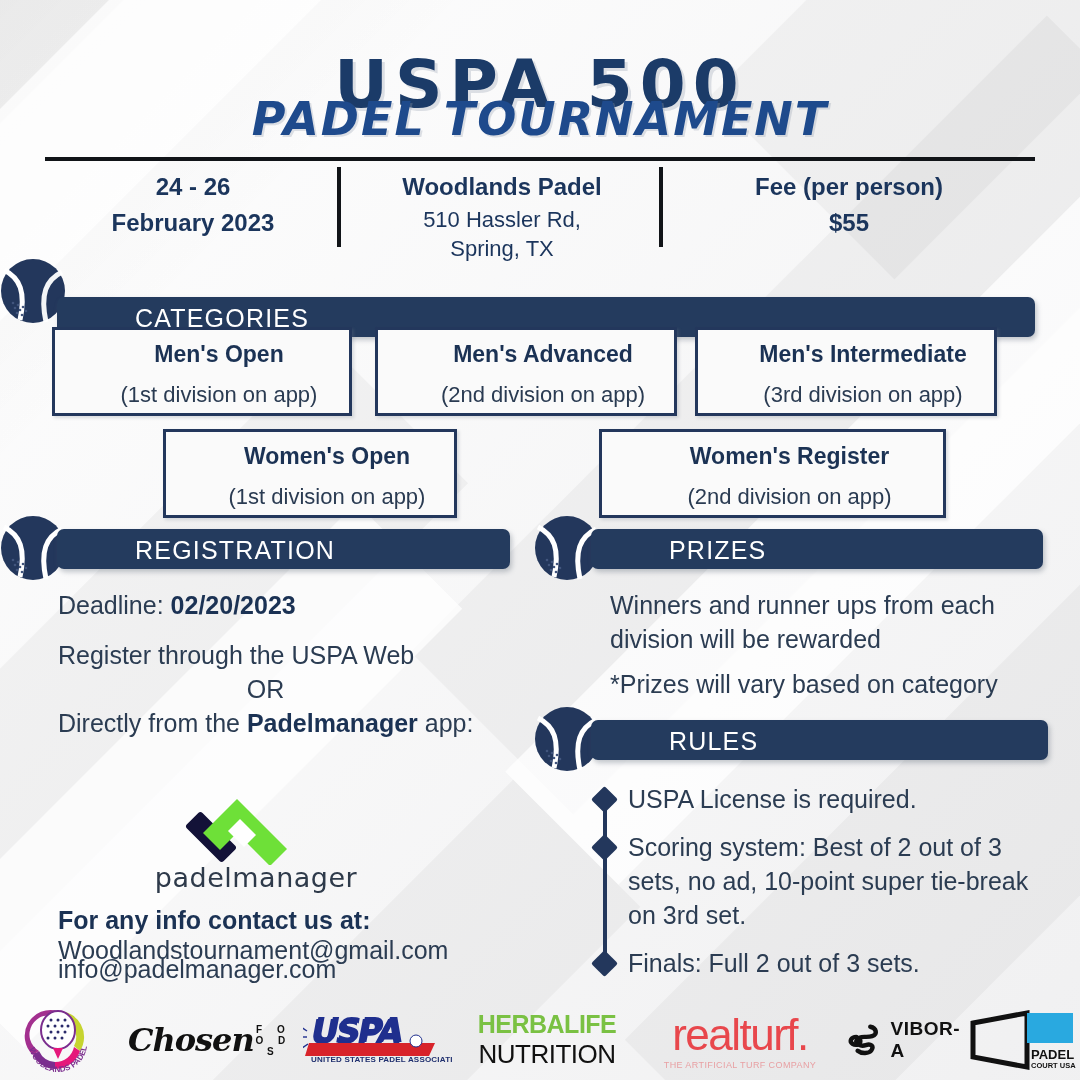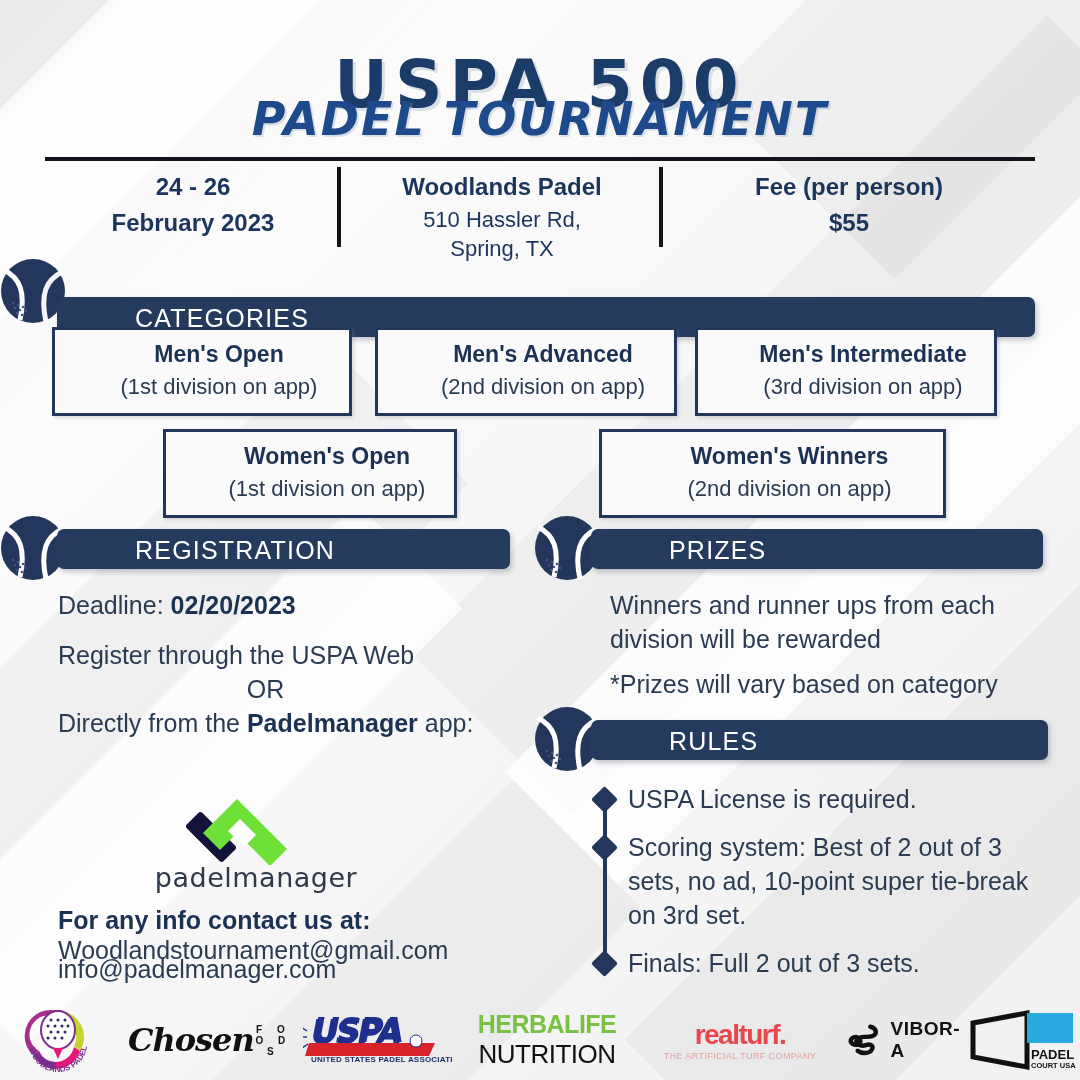--- a/index.html
+++ b/index.html
@@ -52,21 +52,21 @@
   .banner{position:absolute;height:40px;border-radius:7px;background:#243b5e;
           box-shadow:2px 3px 5px rgba(90,100,115,0.35);}
   .banner .btxt{position:absolute;left:78px;top:7px;color:#fff;font-size:25px;letter-spacing:1.2px;}
   .ball{position:absolute;width:66px;height:66px;}
   .ball svg{display:block;}
 
   
   .catbox{position:absolute;border:3px solid #23375c;background:#fafafa;
           text-align:center;box-shadow:2px 2px 3px rgba(120,130,145,0.25);padding-left:34px;}
   .catbox .t1{font-size:23px;font-weight:bold;color:#1b3254;margin-top:11px;line-height:27px;}
-  .catbox .t2{font-size:22px;color:#2a3b52;margin-top:5px;line-height:27px;}
+  .catbox .t2{font-size:22px;color:#2a3b52;margin-top:13px;line-height:27px;}
 
   
   .txt{position:absolute;color:#2b3c52;font-size:25px;line-height:34px;}
   .txt b{color:#1b3254;}
   .lnk{color:#1b3254;font-weight:bold;text-decoration:underline;font-size:25px;}
 
   
   .ruleslist{position:absolute;left:592px;top:782px;width:450px;}
   .rline{position:absolute;left:11px;top:20px;width:4px;height:170px;background:#23375c;}
   .ritem{position:relative;padding-left:36px;margin-bottom:14px;
@@ -81,21 +81,21 @@
 
   
   .sponsors{position:absolute;left:0;top:1000px;width:1080px;height:80px;}
   .sp{position:absolute;top:0;height:80px;display:flex;align-items:center;justify-content:center;}
   .sp-chosen{font-family:"DejaVu Serif",serif;font-style:italic;font-weight:bold;font-size:32px;color:#111;
              letter-spacing:-1px;}
   .sp-chosen-sub{font-size:10px;letter-spacing:6px;color:#111;font-style:normal;font-family:"Liberation Sans",sans-serif;
                  font-weight:bold;text-align:center;}
   .sp-herb1{color:#7ac143;font-weight:bold;font-size:25px;letter-spacing:-0.5px;}
   .sp-herb2{color:#111;font-weight:normal;font-size:26px;letter-spacing:-0.5px;}
-  .sp-realturf{color:#e8474c;font-weight:bold;font-size:28px;letter-spacing:-1.5px;}
+  .sp-realturf{color:#e8474c;font-weight:normal;font-size:44px;letter-spacing:-1.5px;}
   .sp-realturf-sub{color:#e8a0a3;font-size:9px;letter-spacing:.4px;text-align:center;}
   .sp-vibor{color:#111;font-weight:bold;font-size:19px;letter-spacing:.5px;}
   .sp-uspa-sub{font-size:8px;color:#1f2f6e;font-weight:bold;letter-spacing:.2px;}
 </style>
 </head>
 <body>
 
 <div class="poster">
 
   <div class="tex" style="left:-260px;top:-130px;width:520px;height:210px;transform:rotate(-45deg);"></div>
@@ -163,21 +163,21 @@
   </div>
   <div class="catbox" style="left:695px;top:327px;width:262px;height:83px;">
     <div class="t1">Men's Intermediate</div>
     <div class="t2">(3rd division on app)</div>
   </div>
   <div class="catbox" style="left:163px;top:429px;width:254px;height:83px;">
     <div class="t1">Women's Open</div>
     <div class="t2">(1st division on app)</div>
   </div>
   <div class="catbox" style="left:599px;top:429px;width:307px;height:83px;">
-    <div class="t1">Women's Winners</div>
+    <div class="t1">Women's Register</div>
     <div class="t2">(2nd division on app)</div>
   </div>
 
   <div class="ball" style="left:0px;top:515px;">
     <svg width="66" height="66" viewBox="0 0 66 66">
       <circle cx="33" cy="33" r="32" fill="#23375c"></circle>
       <path d="M4 12 C20 20 26 34 20 62" stroke="#ffffff" stroke-width="5" fill="none"></path>
       <path d="M62 14 C46 22 40 36 46 64" stroke="#ffffff" stroke-width="5" fill="none"></path>
       <g fill="#41557d">
         <circle cx="13" cy="45" r="1.3"></circle>

